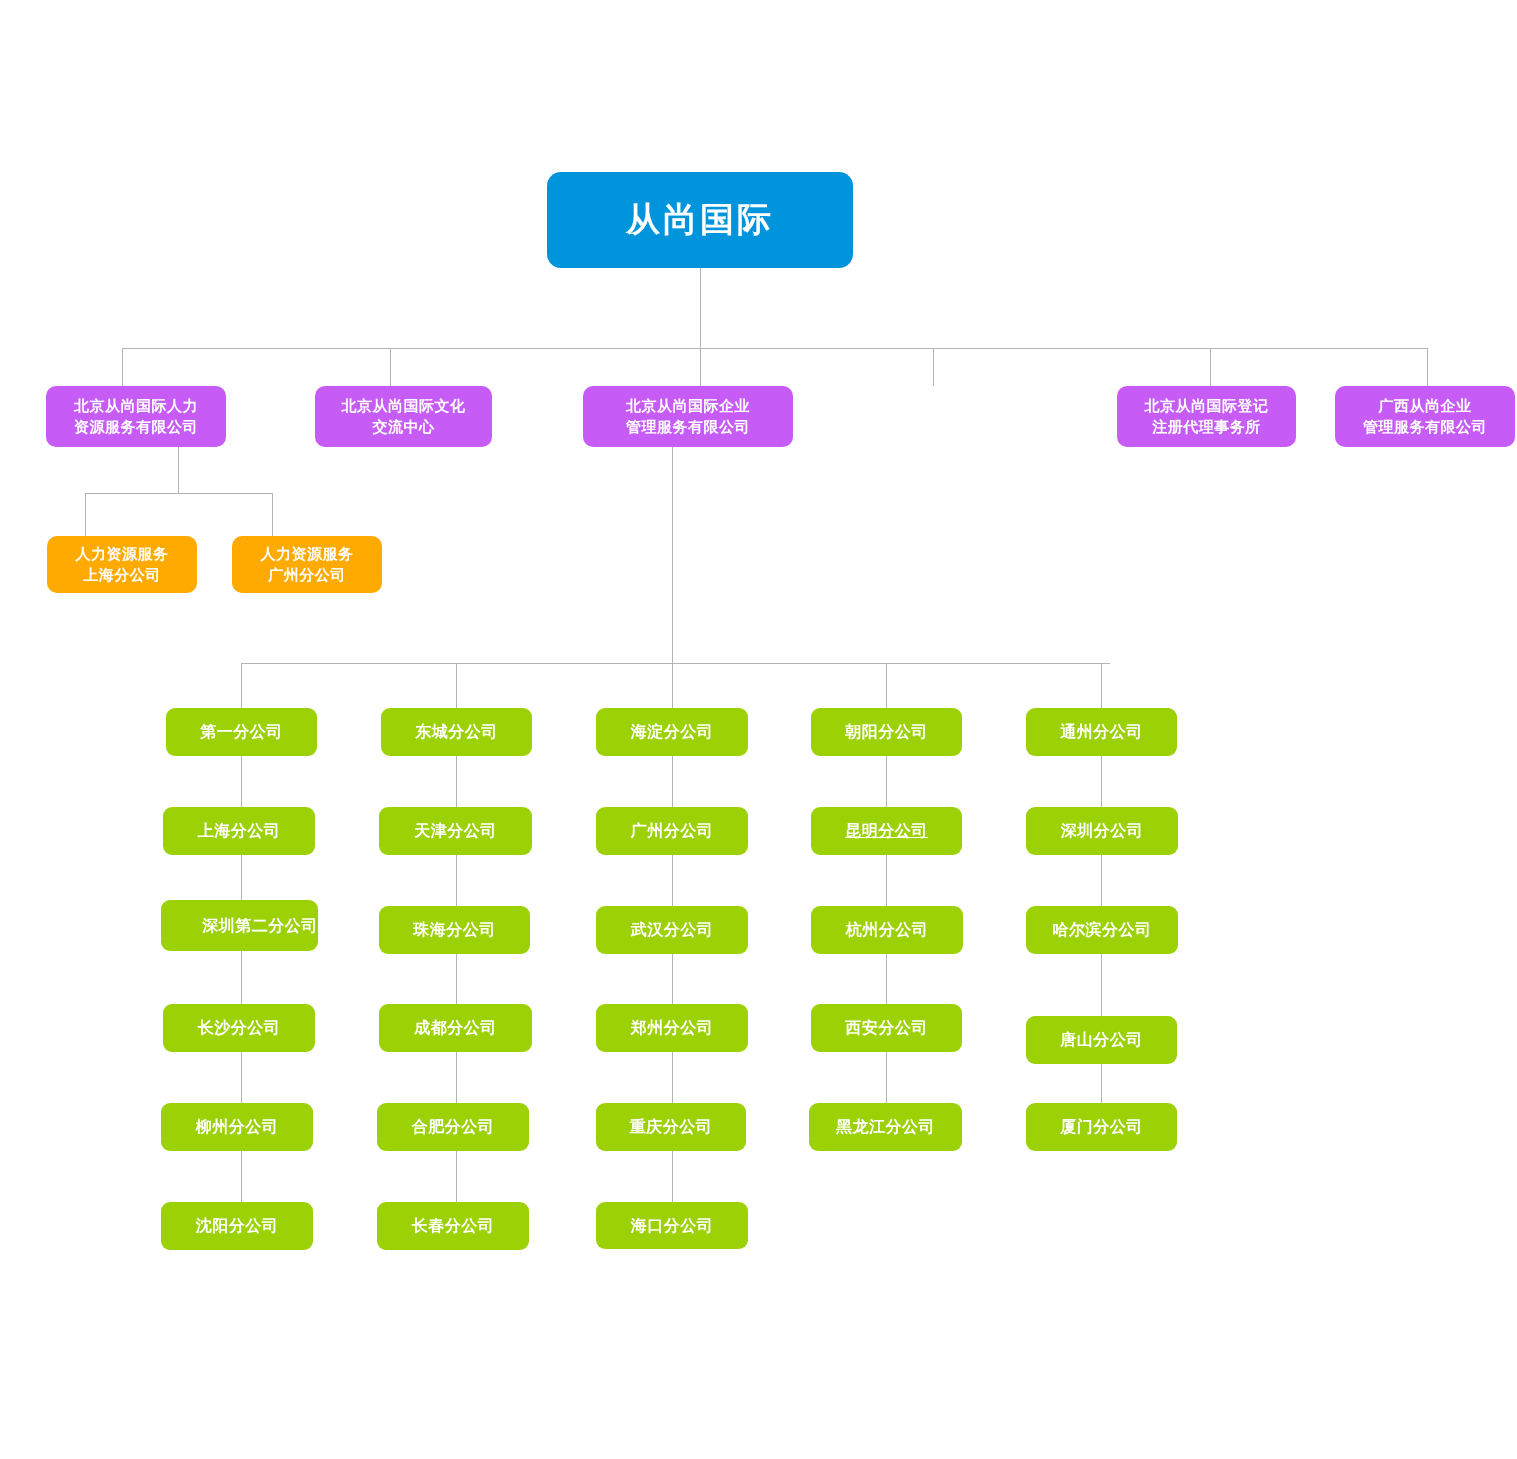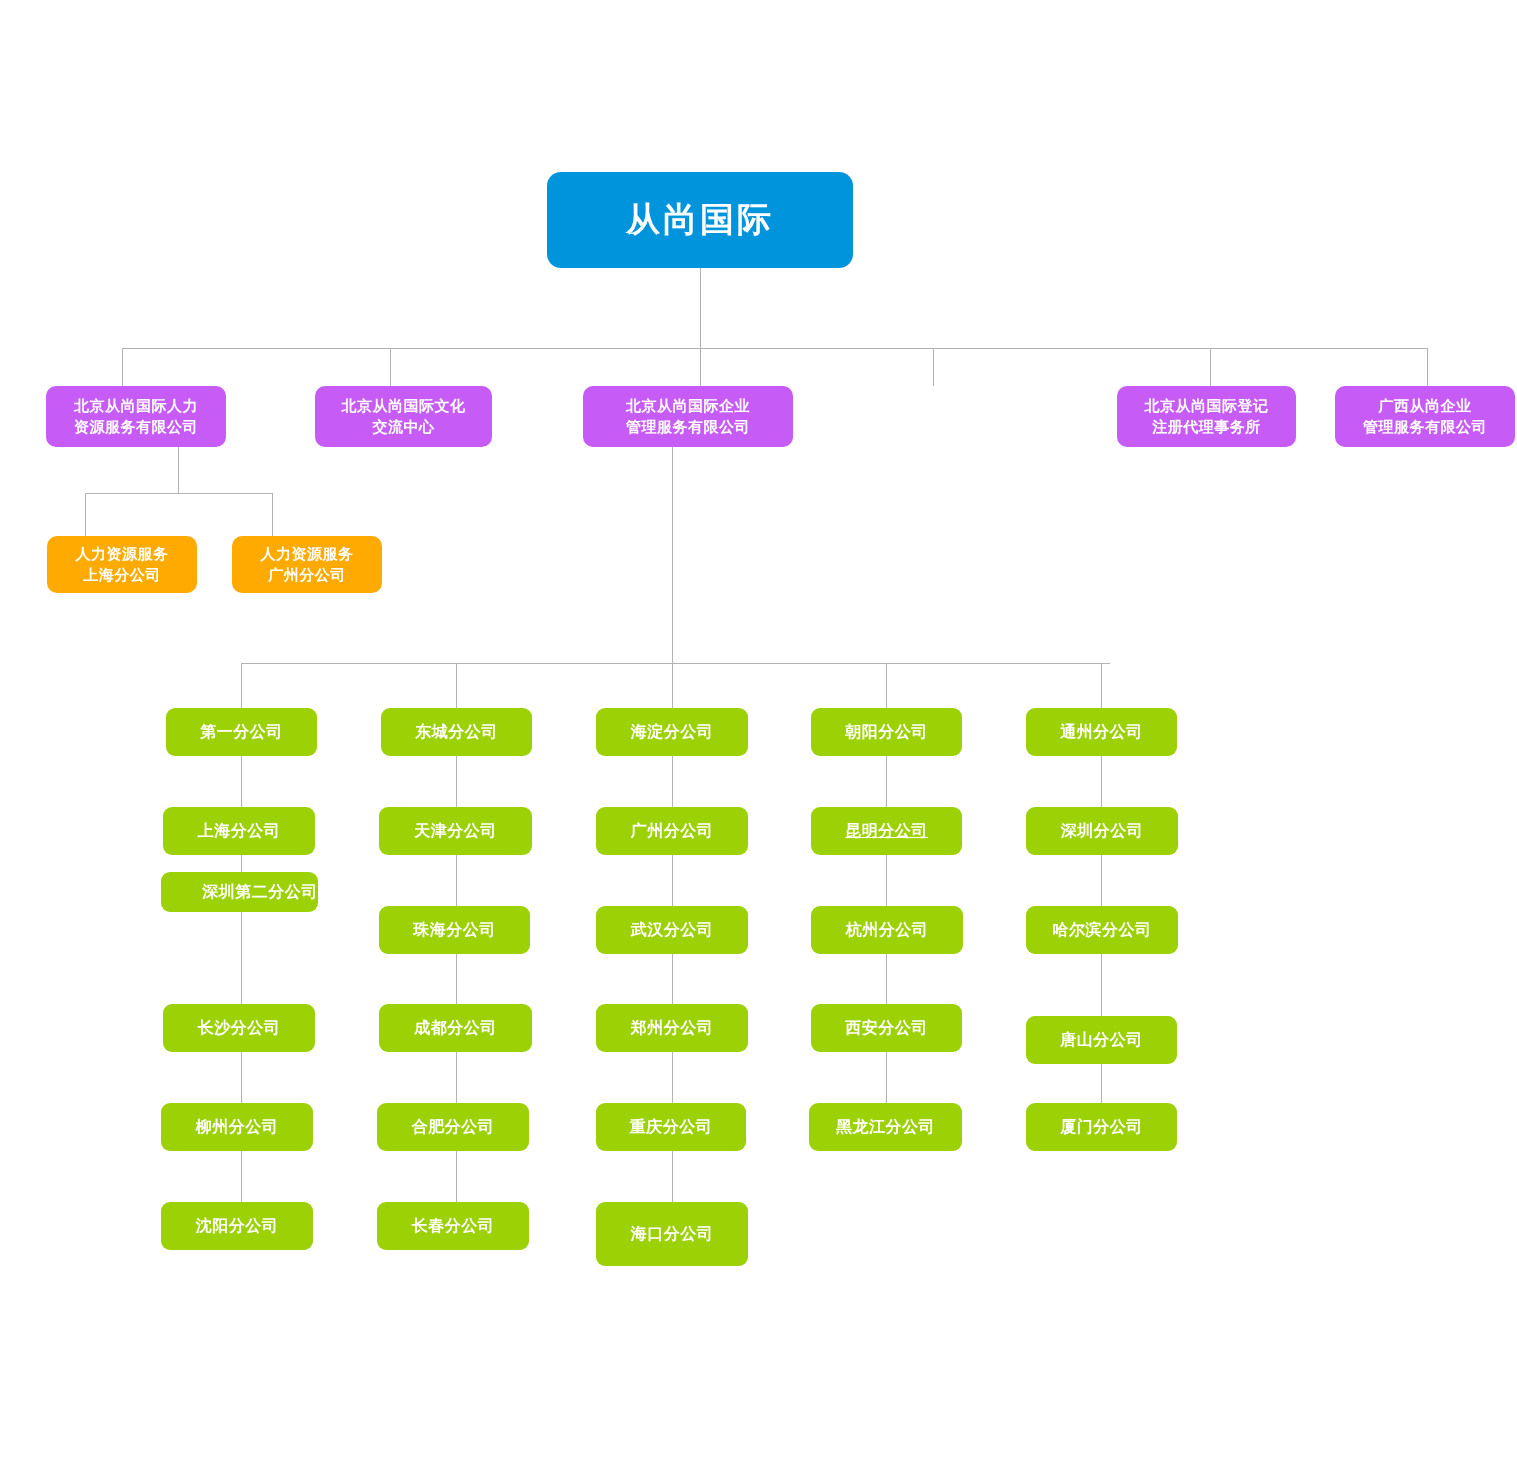--- a/index.html
+++ b/index.html
@@ -110,38 +110,38 @@
   <div class="node div" style="left:1335px; top:386px; width:180px; height:61px;">广西从尚企业
 管理服务有限公司</div>
 
   <div class="node branch-hr" style="left:47px; top:536px; width:150px; height:57px;">人力资源服务
 上海分公司</div>
   <div class="node branch-hr" style="left:232px; top:536px; width:150px; height:57px;">人力资源服务
 广州分公司</div>
 
   <div class="node branch" style="left:166px; top:708px; width:151px; height:48px;">第一分公司</div>
   <div class="node branch" style="left:163px; top:807px; width:152px; height:48px;">上海分公司</div>
-  <div class="node branch" style="left:161px; top:872px; width:157px; height:40px;padding-left:41px;">深圳第二分公司</div>
+  <div class="node branch" style="left:161px; top:900px; width:157px; height:51px;padding-left:41px;">深圳第二分公司</div>
   <div class="node branch" style="left:163px; top:1004px; width:152px; height:48px;">长沙分公司</div>
   <div class="node branch" style="left:161px; top:1103px; width:152px; height:48px;">柳州分公司</div>
   <div class="node branch" style="left:161px; top:1202px; width:152px; height:48px;">沈阳分公司</div>
 
   <div class="node branch" style="left:381px; top:708px; width:151px; height:48px;">东城分公司</div>
   <div class="node branch" style="left:379px; top:807px; width:153px; height:48px;">天津分公司</div>
   <div class="node branch" style="left:379px; top:906px; width:151px; height:48px;">珠海分公司</div>
   <div class="node branch" style="left:379px; top:1004px; width:153px; height:48px;">成都分公司</div>
   <div class="node branch" style="left:377px; top:1103px; width:152px; height:48px;">合肥分公司</div>
   <div class="node branch" style="left:377px; top:1202px; width:152px; height:48px;">长春分公司</div>
 
   <div class="node branch" style="left:596px; top:708px; width:152px; height:48px;">海淀分公司</div>
   <div class="node branch" style="left:596px; top:807px; width:152px; height:48px;">广州分公司</div>
   <div class="node branch" style="left:596px; top:906px; width:152px; height:48px;">武汉分公司</div>
   <div class="node branch" style="left:596px; top:1004px; width:152px; height:48px;">郑州分公司</div>
   <div class="node branch" style="left:596px; top:1103px; width:150px; height:48px;">重庆分公司</div>
-  <div class="node branch" style="left:596px; top:1202px; width:152px; height:64px;">海口分公司</div>
+  <div class="node branch" style="left:596px; top:1202px; width:152px; height:47px;">海口分公司</div>
 
   <div class="node branch" style="left:811px; top:708px; width:151px; height:48px;">朝阳分公司</div>
   <div class="node branch" style="left:811px; top:807px; width:151px; height:48px;text-decoration:underline;">昆明分公司</div>
   <div class="node branch" style="left:811px; top:906px; width:152px; height:48px;">杭州分公司</div>
   <div class="node branch" style="left:811px; top:1004px; width:151px; height:48px;">西安分公司</div>
   <div class="node branch" style="left:809px; top:1103px; width:153px; height:48px;">黑龙江分公司</div>
 
   <div class="node branch" style="left:1026px; top:708px; width:151px; height:48px;">通州分公司</div>
   <div class="node branch" style="left:1026px; top:807px; width:152px; height:48px;">深圳分公司</div>
   <div class="node branch" style="left:1026px; top:906px; width:152px; height:48px;">哈尔滨分公司</div>

